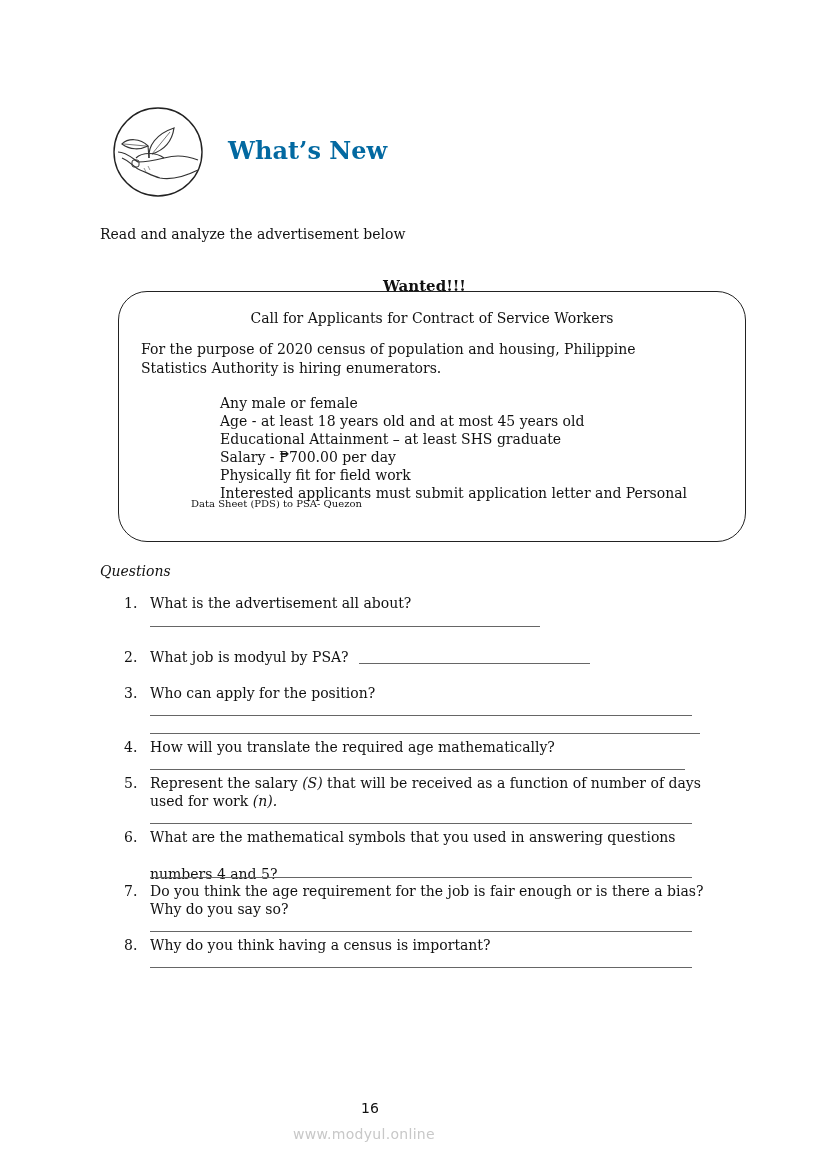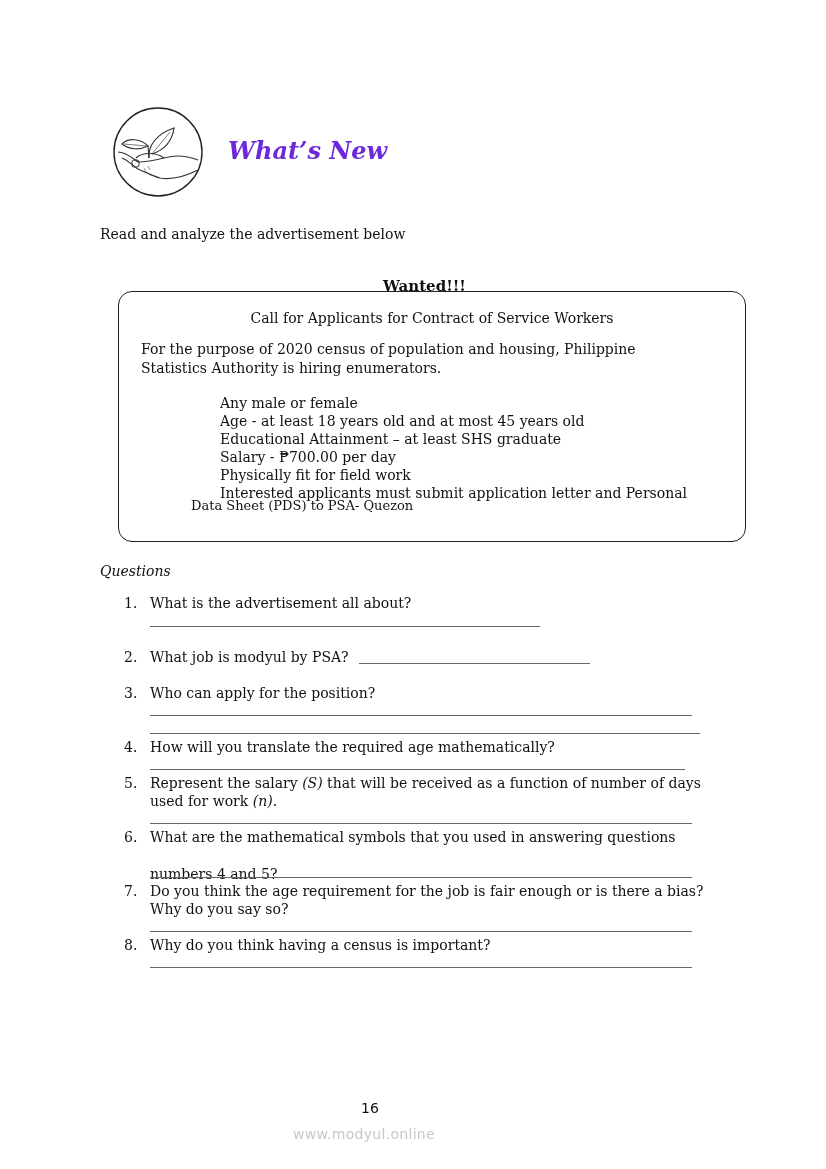--- a/index.html
+++ b/index.html
@@ -1,32 +1,32 @@
 <!DOCTYPE html>
 <html><head>
 <meta charset="utf-8">
 <style>
   html, body { margin: 0; padding: 0; background: #ffffff; }
   body { width: 826px; height: 1169px; position: relative; overflow: hidden;
          font-family: "DejaVu Serif", "Liberation Serif", serif; color: #111; }
   .abs { position: absolute; }
   .logo { left: 112px; top: 106px; width: 92px; height: 92px; }
   .section-title { left: 228px; top: 136px; font-family: "DejaVu Serif", serif;
-    font-weight: bold; font-style: italic; font-size: 24px; color: #6d28d9; white-space: nowrap; }
+    font-weight: bold; font-size: 24px; color: #0369a1; white-space: nowrap; }
   .intro { left: 100px; top: 226px; font-size: 14.5px; white-space: nowrap;
     font-family: "Liberation Serif", serif; }
   .intro, .ad-box, .questions-label, .qlist { font-family: "DejaVu Serif", serif; font-size: 14px; }
   .wanted { left: 383px; top: 277px; font-weight: bold; font-size: 15px; white-space: nowrap; }
   .ad-box { left: 118px; top: 291px; width: 628px; height: 251px; border: 1.4px solid #222;
-    border-radius: 14px; box-sizing: border-box; }
+    border-radius: 29px; box-sizing: border-box; }
   .ad-heading { position: absolute; left: 0; right: 0; top: 18px; text-align: center; font-size: 14px; }
   .ad-intro { position: absolute; left: 22px; top: 48px; width: 560px; line-height: 19px; font-size: 14px; }
   .ad-list { position: absolute; left: 97px; top: 98px; line-height: 18px; font-size: 14px; margin: 4px; padding: 0; list-style: none; }
   .ad-list li { white-space: nowrap; }
-  .ad-last { position: absolute; left: 72px; top: 206px; font-size: 13px; white-space: nowrap; }
+  .ad-last { position: absolute; left: 72px; top: 206px; font-size: 10px; white-space: nowrap; }
   .questions-label { left: 100px; top: 563px; font-style: italic; font-size: 14px; }
   .q { position: absolute; left: 124px; font-size: 14px; line-height: 18px; }
   .q .num { position: absolute; left: 0; width: 20px; }
   .q .txt { position: absolute; left: 26px; white-space: nowrap; }
   .line { position: absolute; height: 0; border-top: 1px solid #666; }
   .page-num { left: 0; width: 740px; top: 1100px; text-align: center;
     font-family: "DejaVu Sans", sans-serif; font-size: 14px; color: #111; }
   .watermark { left: 0; width: 728px; top: 1126px; text-align: center;
     font-family: "DejaVu Sans", sans-serif; font-size: 14px; color: #c8c8c8; letter-spacing: 0.3px; }
   i.v { font-style: italic; }

